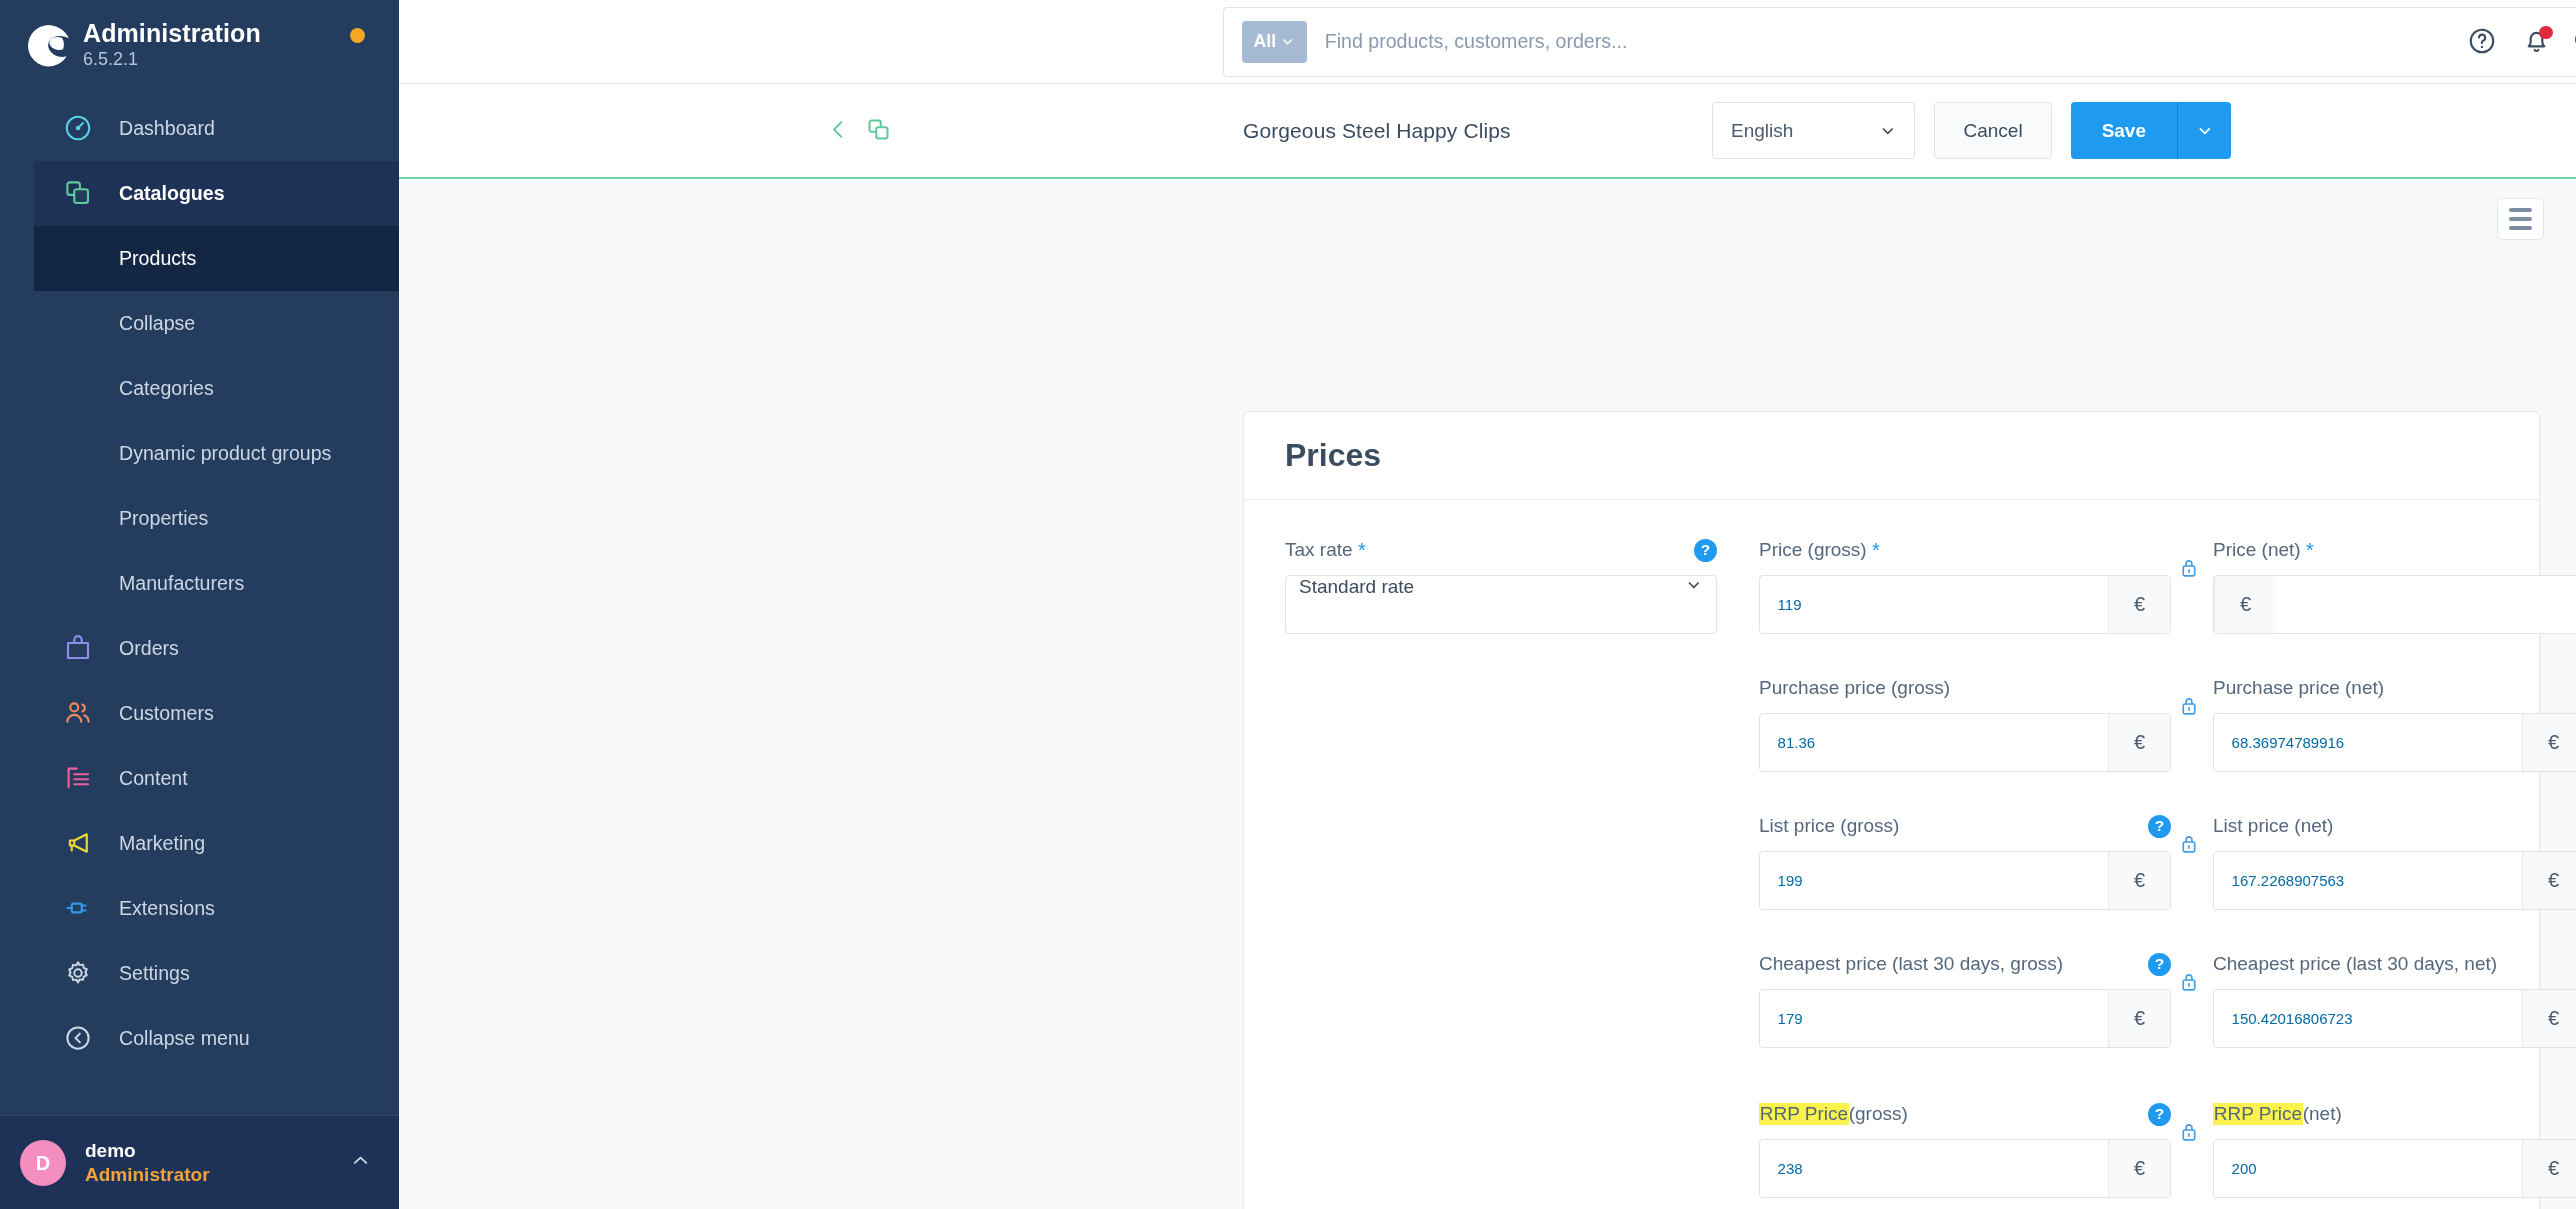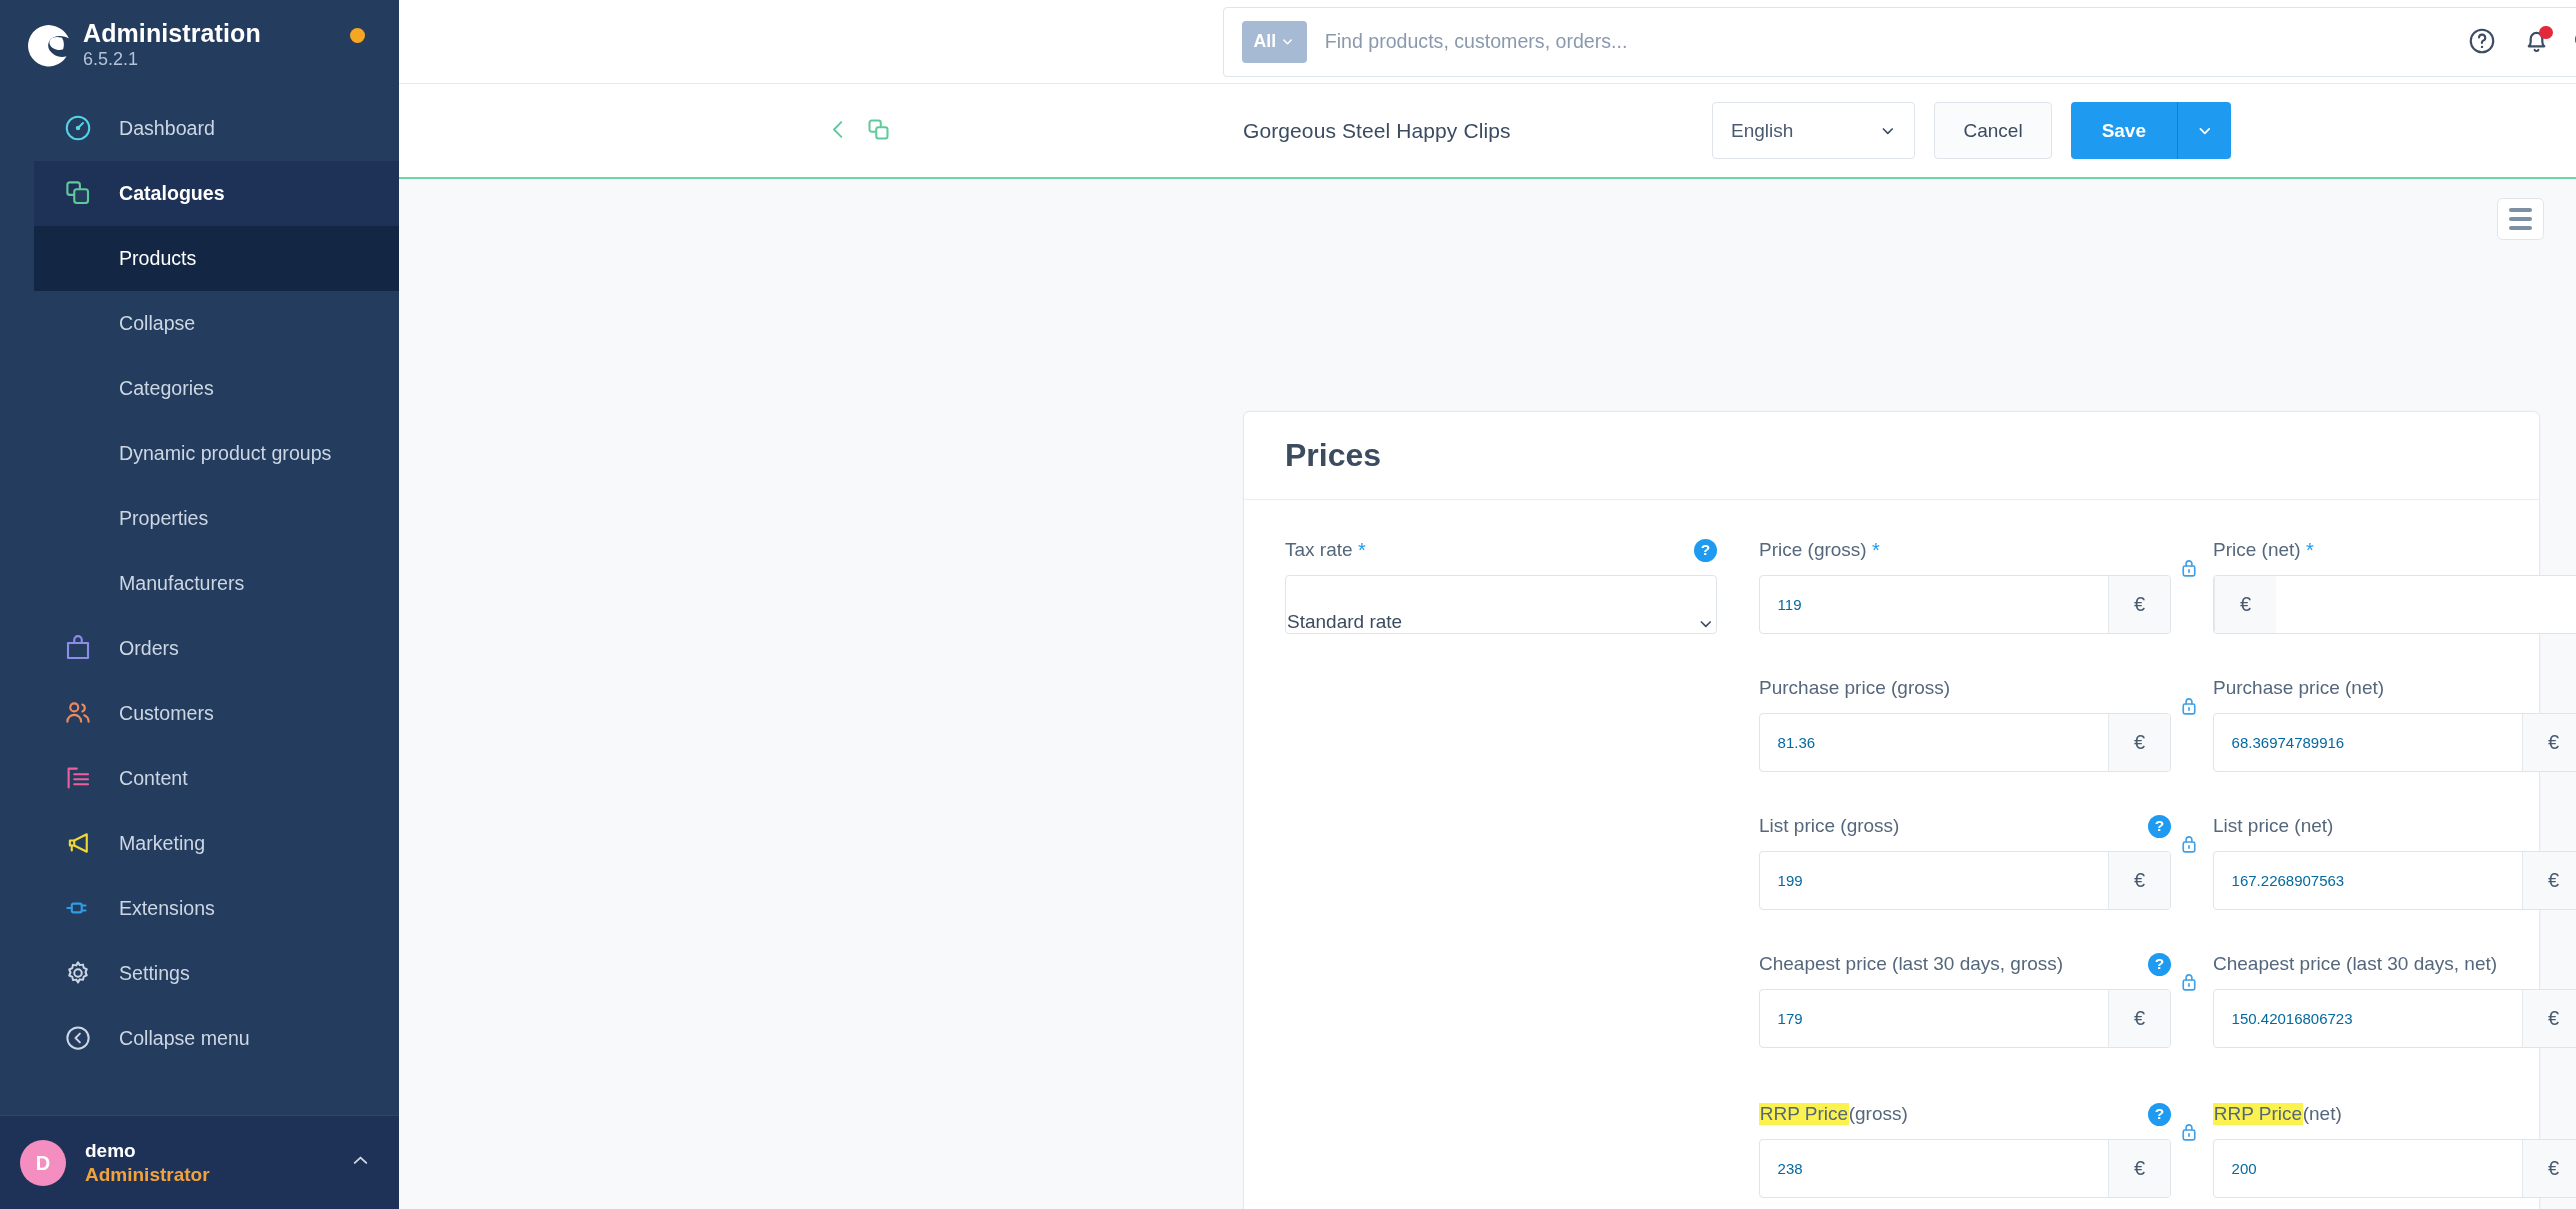--- a/index.html
+++ b/index.html
@@ -154,22 +154,22 @@
     width: 23px; height: 23px; border-radius: 50%; background: #1e9bf0;
     color: #fff; font-size: 15.5px; font-weight: bold;
     display: flex; align-items: center; justify-content: center;
     flex: none; cursor: pointer;
   }
   .lblrow { display: flex; align-items: center; }
   .lblrow .sp { flex: 1 1 auto; }
 
   .select-box {
     width: 100%; height: 59px; border: 0.7px solid #dfe4ea; border-radius: 4px;
-    background: #fff; display: flex; align-items: flex-end; justify-content: space-between;
-    padding: 0 1px; font-size: 19px; color: #3b4b60; cursor: pointer;
+    background: #fff; display: flex; align-items: flex-start; justify-content: space-between;
+    padding: 0 13px; font-size: 19px; color: #3b4b60; cursor: pointer;
   }
   .inputgrp {
     display: flex; width: 100%; height: 59px;
     border: 0.7px solid #dfe4ea; border-radius: 4px; overflow: hidden; background: #fff;
   }
   .inputgrp input {
     flex: 1 1 auto; border: none; outline: none; background: transparent;
     padding: 0 17.6px; font-size: 15px; color: #0369a1;
     font-family: "Liberation Sans", sans-serif; min-width: 0;
   }

